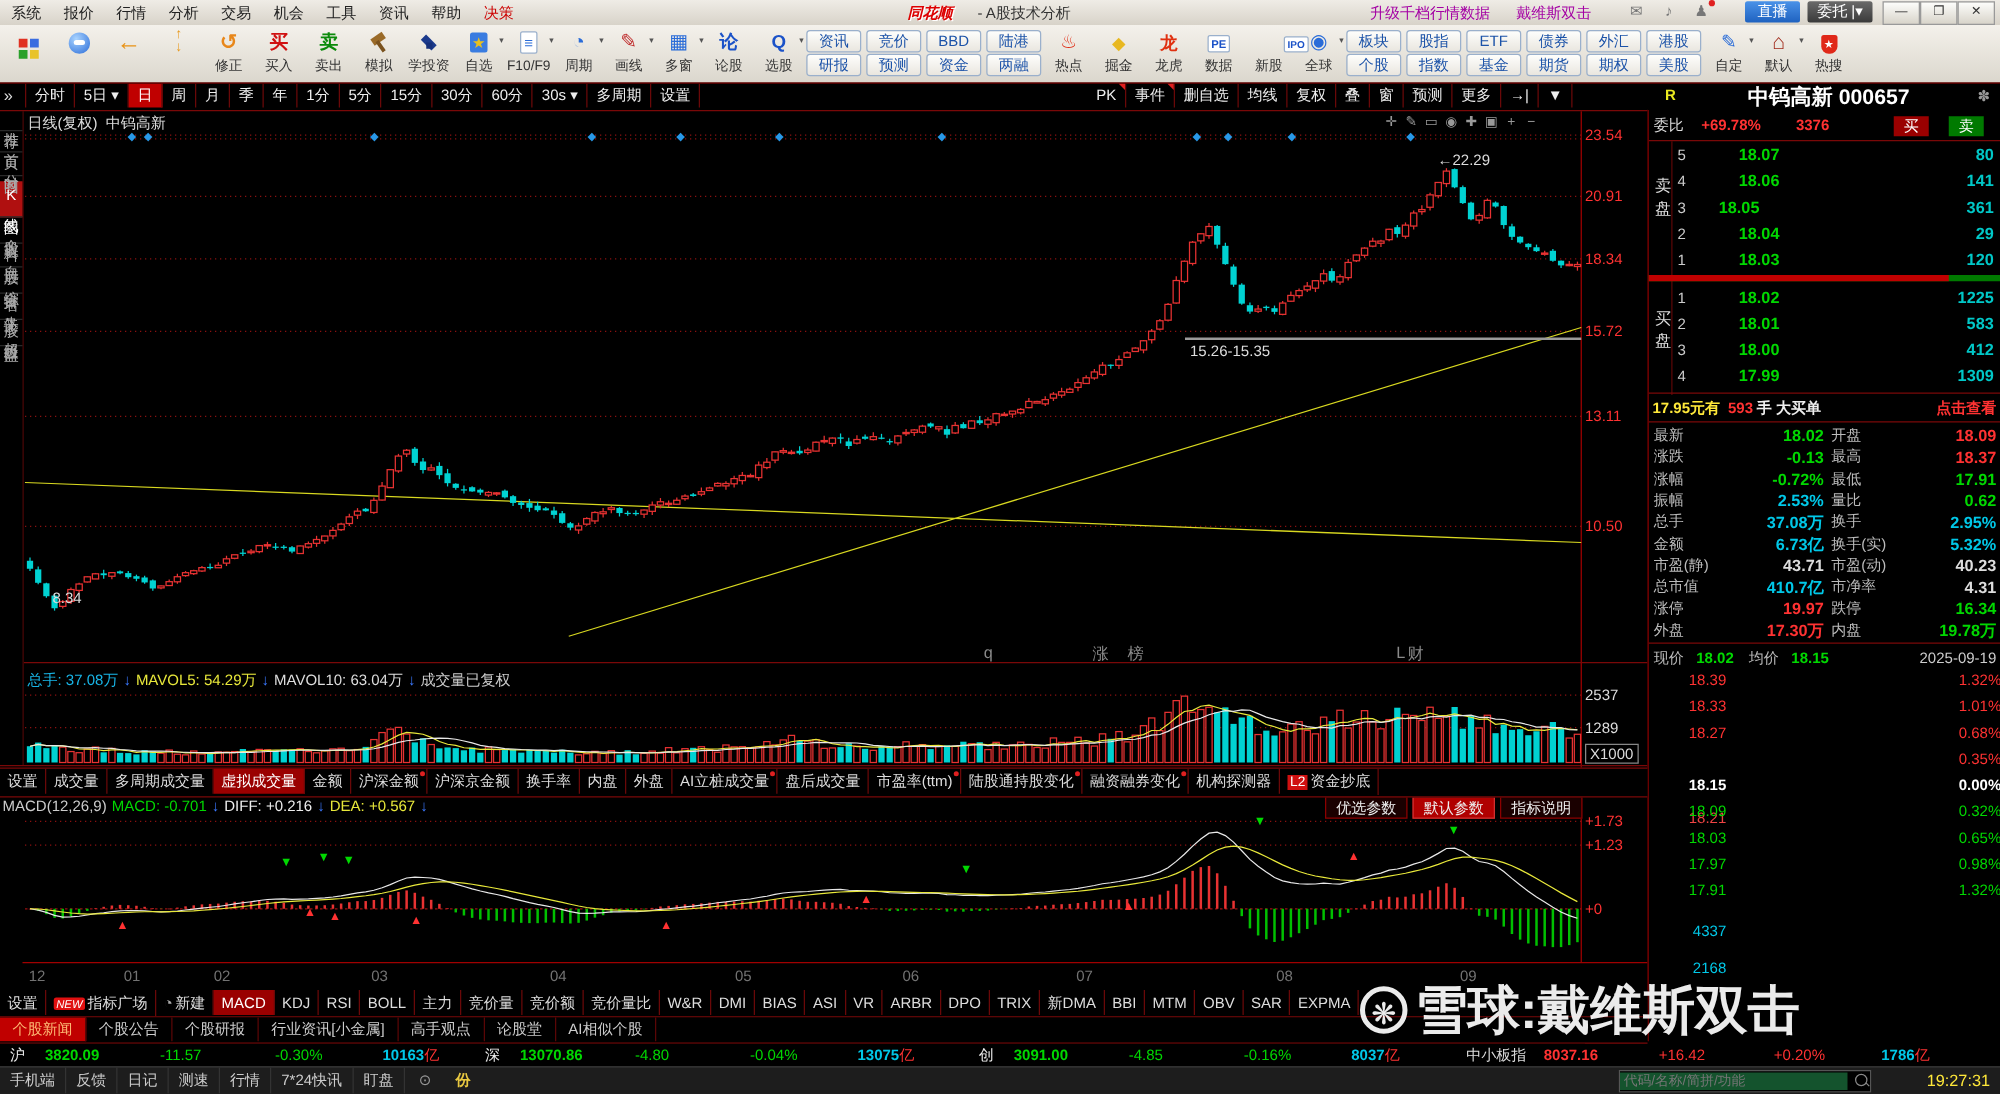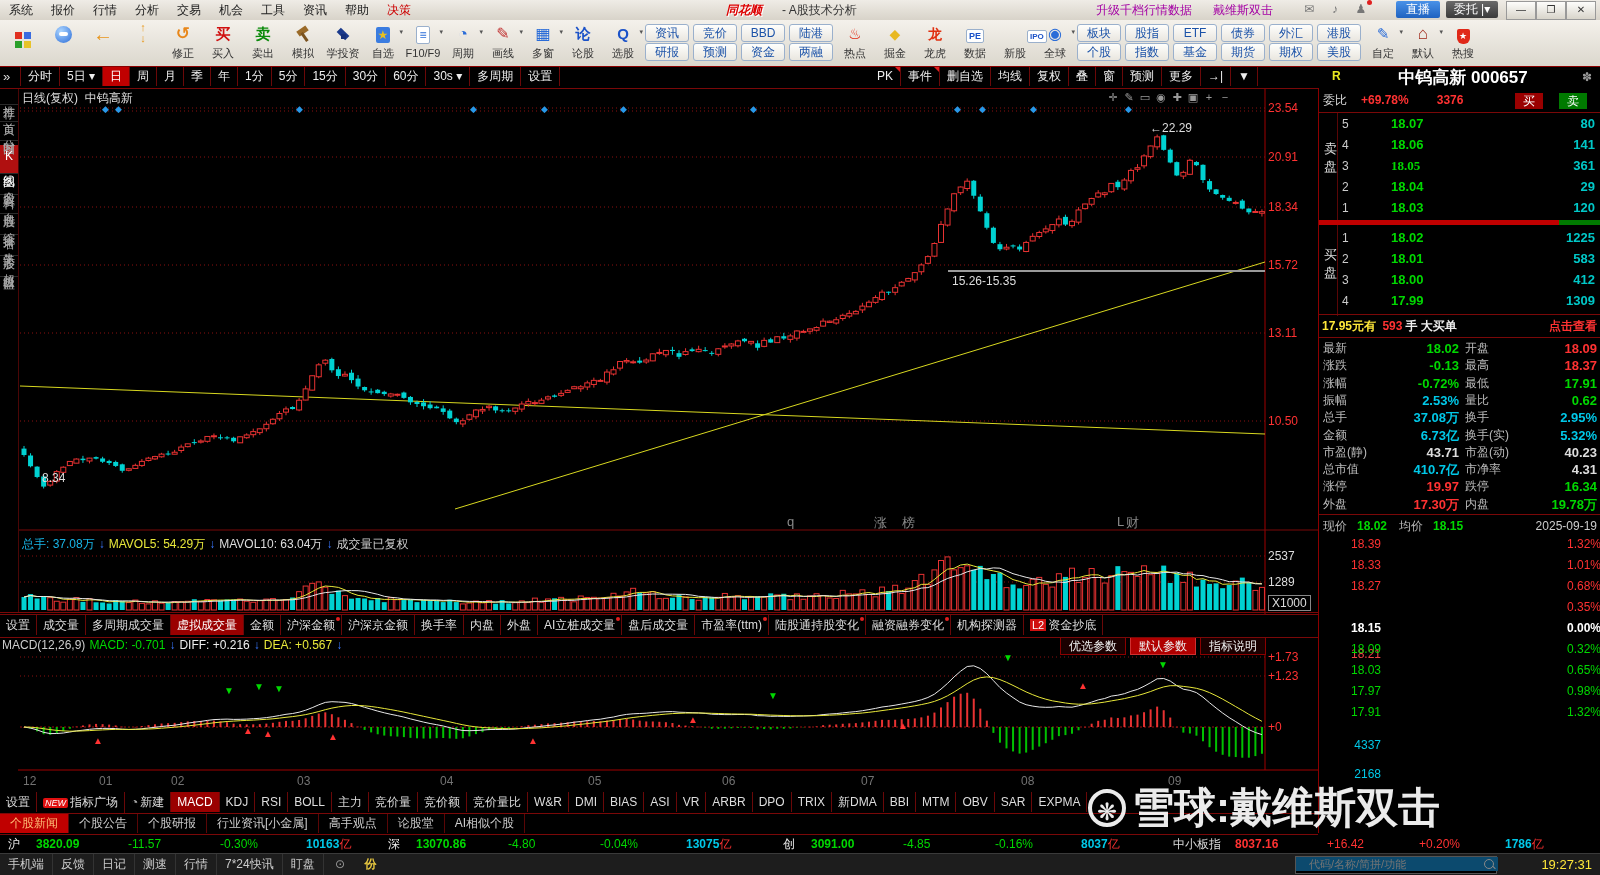--- a/index.html
+++ b/index.html
@@ -76,21 +76,21 @@
   .newbadge{background:#e01010;color:#fff;font-style:italic;font-size:9px;padding:0 2px;border-radius:2px;margin-right:2px;}
   .macdbtn{display:inline-block;margin-left:4px;padding:0 8px;line-height:16px;border:1px solid #8b0000;color:#eee;background:#1a0000;}
   .macdbtn.sel{background:#b00000;border-color:#d03030;}
   .newstab{display:inline-block;padding:0 10px;line-height:19px;color:#ccc;border-right:1px solid #5a0606;}
   .newstab.sel{background:#c00000;color:#fdba74;}
   .idxquote{position:absolute;top:0;line-height:18px;white-space:nowrap;}
   .idxquote span{display:inline-block;}
   .statusbar{position:absolute;left:0;top:853px;width:1600px;height:22px;background:#1d1d1d;border-top:1px solid #3a3a3a;z-index:7;}
   .stitem{display:inline-block;padding:0 8px;line-height:21px;color:#ccc;border-right:1px solid #333;}
   .searchbox{position:absolute;left:1295px;top:2px;width:200px;height:16px;background:#000;border:1px solid #555;}
-  .searchbox input{width:176px;background:#0c4a6e;border:0;color:#bbb;font-size:11px;outline:none;padding:1px 13px;font-family:inherit;}
+  .searchbox input{width:176px;background:#14532d;border:0;color:#bbb;font-size:11px;outline:none;padding:1px 3px;font-family:inherit;}
   .mag{position:absolute;right:2px;top:2px;width:8px;height:8px;border:1px solid #888;border-radius:50%;}
   .mag:after{content:"";position:absolute;left:7px;top:7px;width:4px;height:1px;background:#888;transform:rotate(45deg);}
   .clock{position:absolute;right:8px;top:0;color:#ffe83a;line-height:21px;font-size:13px;}
   
   .axlbl{position:absolute;color:#ff3232;z-index:3;font-size:12px;}
   .whlbl{position:absolute;color:#ddd;z-index:3;font-size:12px;}
   .graych{position:absolute;color:#8a8a8a;z-index:3;font-size:13px;}
   .diam{position:absolute;top:104px;color:#2898e8;font-size:9px;z-index:3;}
   .ctool{display:inline-block;width:16px;color:#999;text-align:center;font-size:11px;}
   .hdr{position:absolute;left:22px;top:90px;color:#ddd;z-index:3;}
@@ -1284,21 +1284,21 @@
         <span class="bookpx" style="left: 72px;">18.07</span>
         <span class="bookvol" style="left: 216px;">80</span>
       </div>
       <div class="rp-row" style="top: 47px;">
         <span class="booklvl" style="left: 23px;">4</span>
         <span class="bookpx" style="left: 72px;">18.06</span>
         <span class="bookvol" style="left: 216px;">141</span>
       </div>
       <div class="rp-row" style="top: 68px;">
         <span class="booklvl" style="left: 23px;">3</span>
-        <span class="bookpx" style="left: 72px; font-family: Liberation Serif, serif;">18.05</span>
+        <span class="bookpx" style="left: 56px;">18.05</span>
         <span class="bookvol" style="left: 216px;">361</span>
       </div>
       <div class="rp-row" style="top: 89px;">
         <span class="booklvl" style="left: 23px;">2</span>
         <span class="bookpx" style="left: 72px;">18.04</span>
         <span class="bookvol" style="left: 216px;">29</span>
       </div>
       <div class="rp-row" style="top: 110px;">
         <span class="booklvl" style="left: 23px;">1</span>
         <span class="bookpx" style="left: 72px;">18.03</span>

